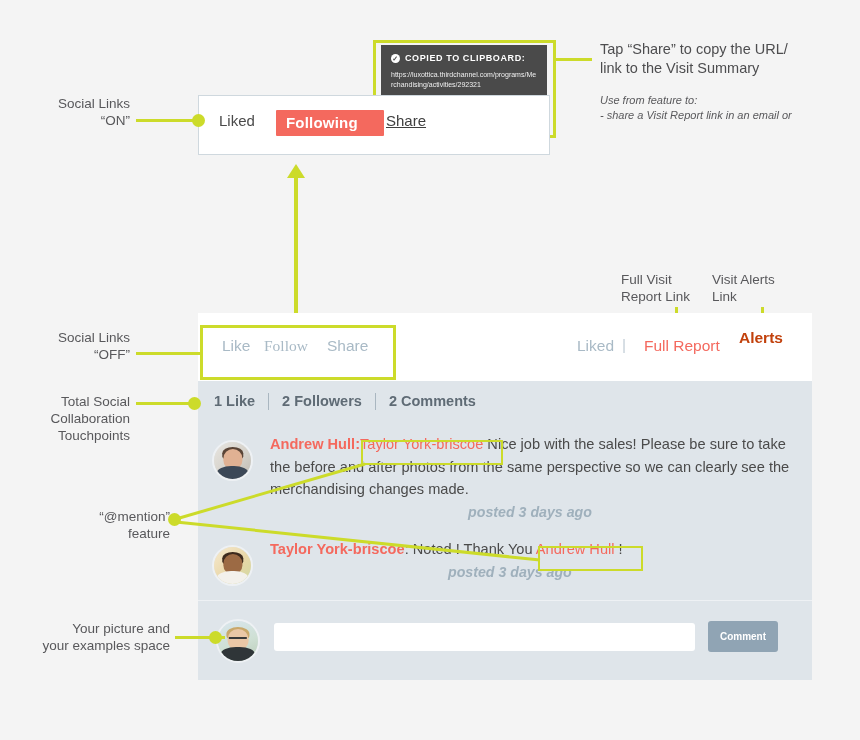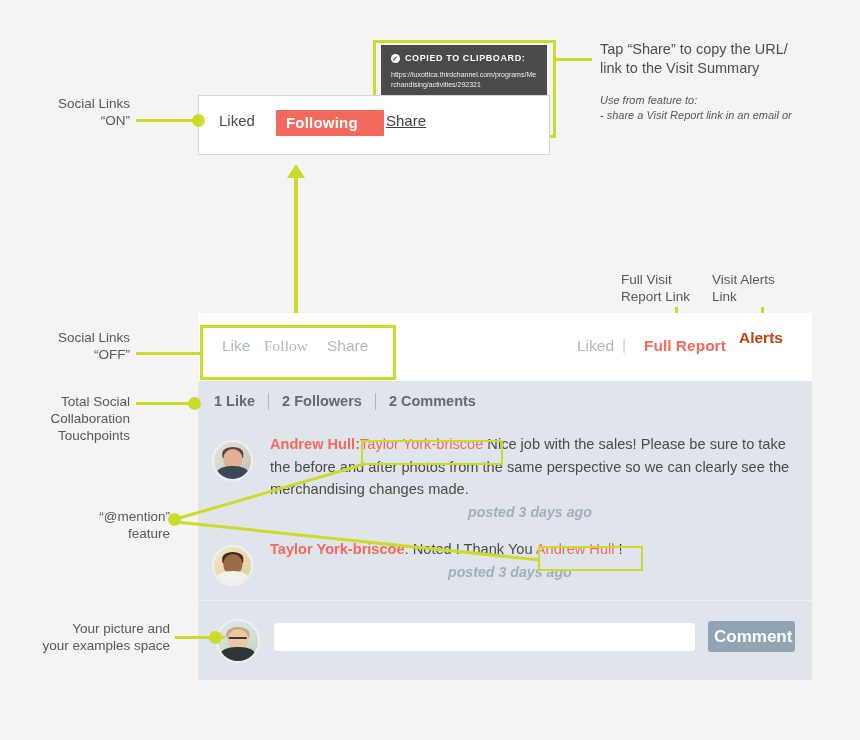--- a/index.html
+++ b/index.html
@@ -161,21 +161,21 @@
   }
   #bar-divider {
     left: 424px; top: 23px;
     font-size: 15.5px;
     color: #c2ced7;
   }
   #link-full-report {
     left: 446px; top: 24px;
     font-size: 15.5px;
     color: #f4695e;
-    font-weight: bold;
+    font-weight: normal;
   }
   #link-alerts {
     left: 541px; top: 16px;
     font-size: 15.5px;
     color: #c2410c;
     font-weight: bold;
   }
 
   
   #stats-row {
@@ -256,28 +256,28 @@
     border-radius: 3px;
     outline: none;
     font-family: "Liberation Sans", sans-serif;
     font-size: 13px;
     padding: 0 8px;
     box-sizing: border-box;
   }
   #comment-button {
     position: absolute;
     left: 510px; top: 20px;
-    width: 87px; height: 31px;
+    width: 70px; height: 31px;
     background: #90a4b4;
     color: #ffffff;
     border: none;
     border-radius: 3px;
     font-family: "Liberation Sans", sans-serif;
     font-weight: bold;
-    font-size: 17px;
+    font-size: 10px;
     cursor: pointer;
   }
 
   
   .face { width: 100%; height: 100%; position: relative; }
   .face .bg { position: absolute; inset: 0; }
   .face .head {
     position: absolute;
     left: 50%; top: 20%;
     width: 52%; height: 52%;

